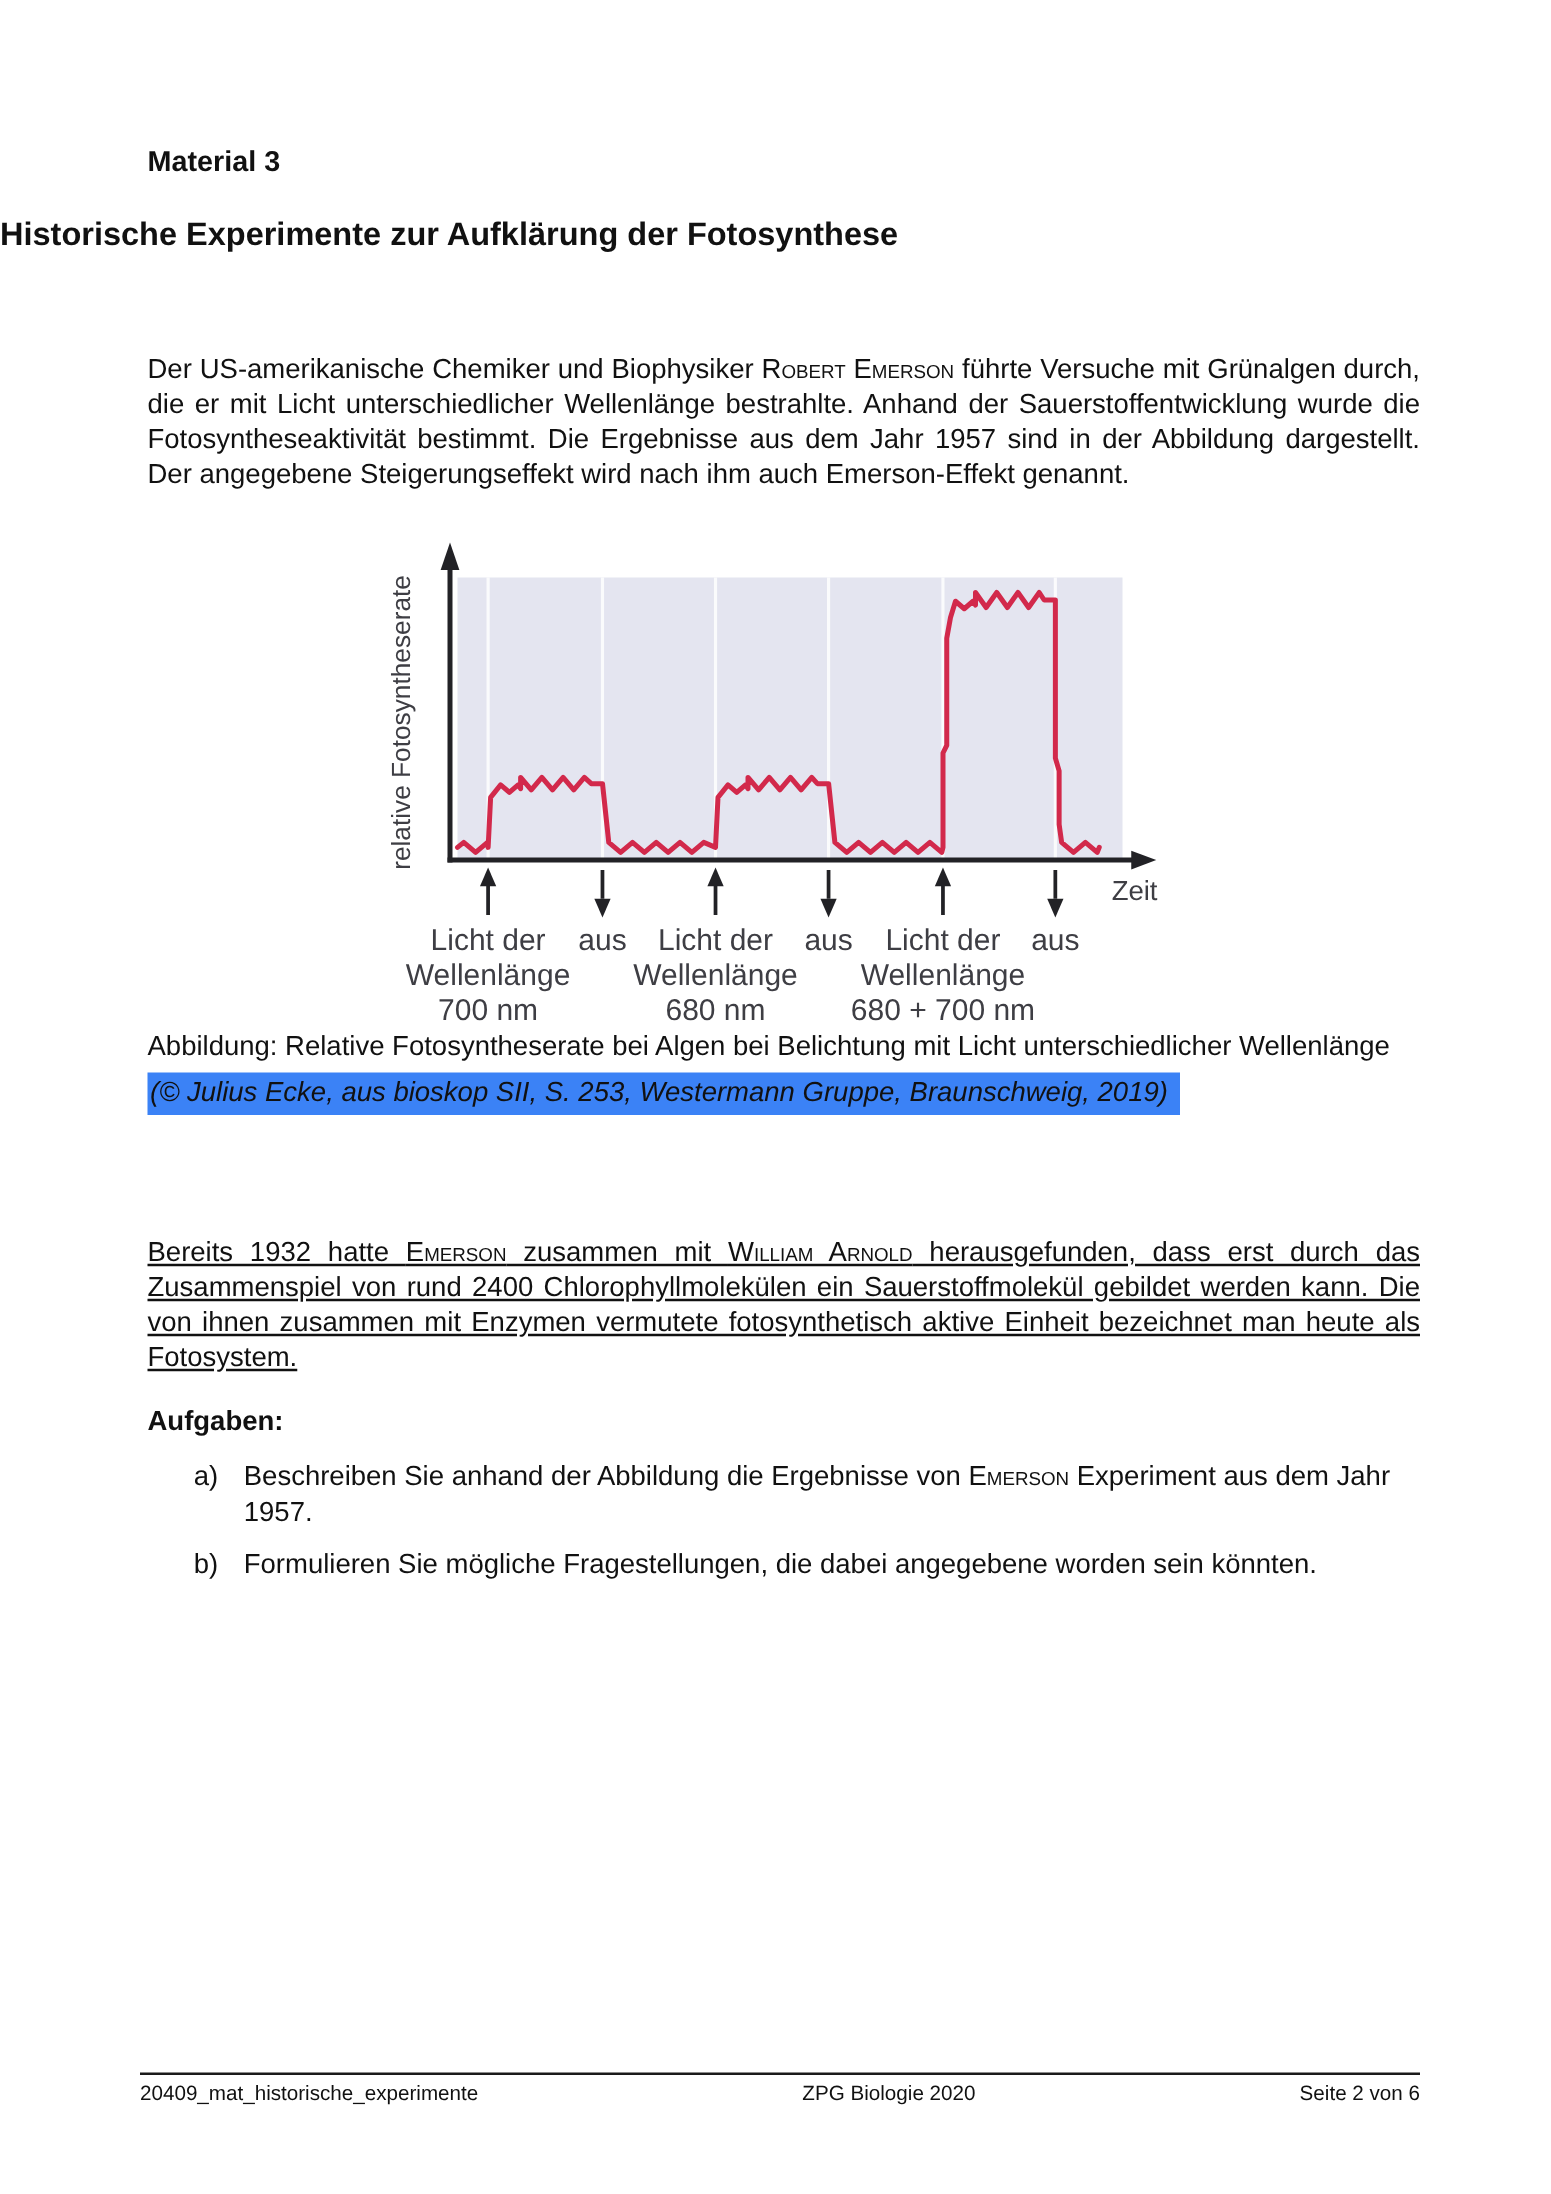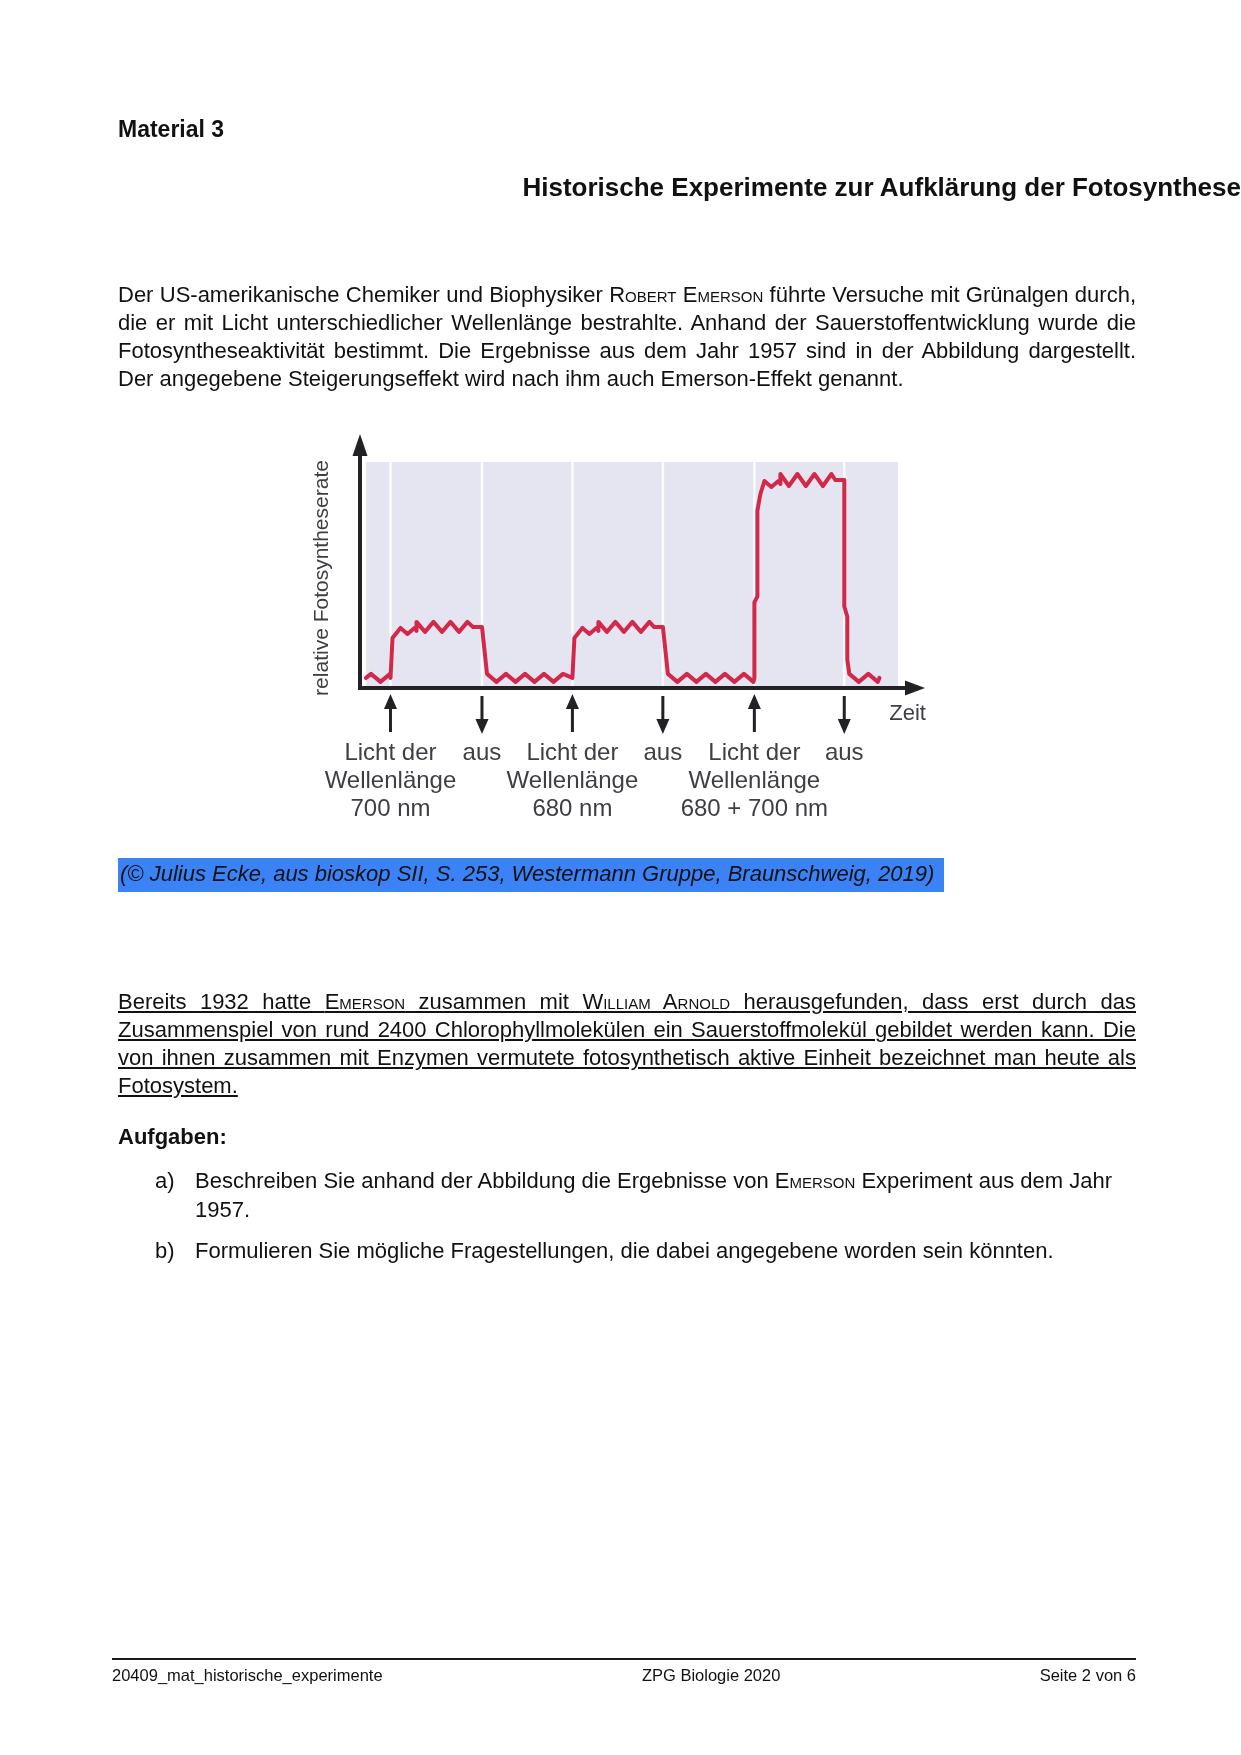--- a/index.html
+++ b/index.html
@@ -1,21 +1,21 @@
 <!DOCTYPE html>
 <html lang="de"><head>
 <meta charset="utf-8">
 <style>
   html,body{margin:0;padding:0;background:#ffffff;}
   .page{
     position:relative;width:1241px;height:1755px;background:#ffffff;
     font-family:"Liberation Sans",sans-serif;color:#111;overflow:hidden;
   }
   .material{position:absolute;left:118px;top:116px;font-size:23px;font-weight:bold;}
-  .title{position:absolute;left:0;width:100%;top:172px;text-align:right;font-size:26px;font-weight:bold;}
+  .title{position:absolute;left:0;width:100%;top:172px;text-align:left;font-size:26px;font-weight:bold;}
   .para{position:absolute;left:118px;width:1018px;font-size:22px;line-height:28px;text-align:justify;}
   #para1{top:259px;}
   #para2{top:966px;text-decoration:underline;}
   .sc{font-variant:small-caps;}
   .figure{position:absolute;left:280px;top:388px;width:690px;height:440px;}
   .figure svg{display:block;}
   .figure text{font-family:"Liberation Sans",sans-serif;}
   .caption{position:absolute;left:118px;width:1018px;font-size:22px;line-height:28px;}
   #caption-main{top:823px;}
   #caption-credit{top:858px;}
@@ -76,20 +76,21 @@
         <text x="474.36" y="400" text-anchor="middle" fill="#3e3e44" font-size="24">Wellenlänge</text>
         <text x="474.36" y="428" text-anchor="middle" fill="#3e3e44" font-size="24">680 + 700 nm</text>
         <line x1="564.268" y1="308" x2="564.268" y2="331" stroke="#222226" stroke-width="3"></line>
         <path d="M564.268 346 L557.768 331 L570.768 331 Z" fill="#222226"></path>
         <text x="564.268" y="372" text-anchor="middle" fill="#3e3e44" font-size="24">aus</text>
         <text x="48" y="190" text-anchor="middle" fill="#3e3e44" font-size="21" transform="rotate(-90 48 190)">relative Fotosyntheserate</text>
         <text x="646" y="332" text-anchor="end" fill="#3e3e44" font-size="22">Zeit</text>
       </svg>
   </div>
 
+  <div class="caption" id="caption-main">Abbildung: Relative Fotosyntheserate bei Algen bei Belichtung mit Licht unterschiedlicher Wellenlänge</div>
 
   <div class="caption" id="caption-credit">
     <span class="credit-inner">(© Julius Ecke, aus bioskop SII, S. 253, Westermann Gruppe, Braunschweig, 2019)</span>
   </div>
 
   <p class="para" id="para2"><span>Bereits 1932 hatte </span><span class="sc">Emerson</span><span> zusammen mit </span><span class="sc">William Arnold</span><span> herausgefunden, dass erst durch das Zusammenspiel von rund 2400 Chlorophyllmolekülen ein Sauerstoffmolekül gebildet werden kann. Die von ihnen zusammen mit Enzymen vermutete fotosynthetisch aktive Einheit bezeichnet man heute als Fotosystem.</span></p>
 
   <div class="tasks-heading">Aufgaben:</div>
 
   <div class="task" id="task-a">

